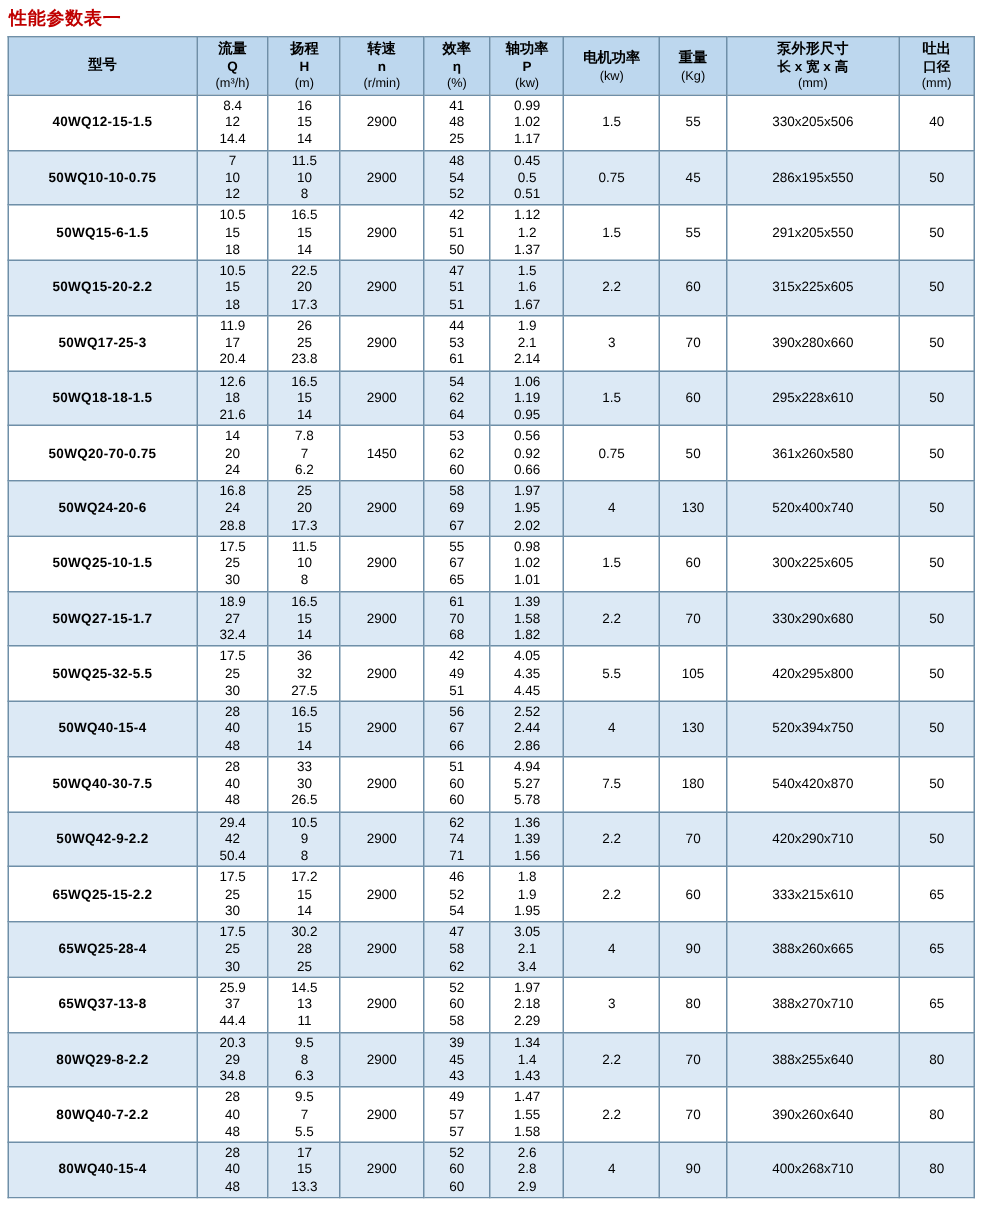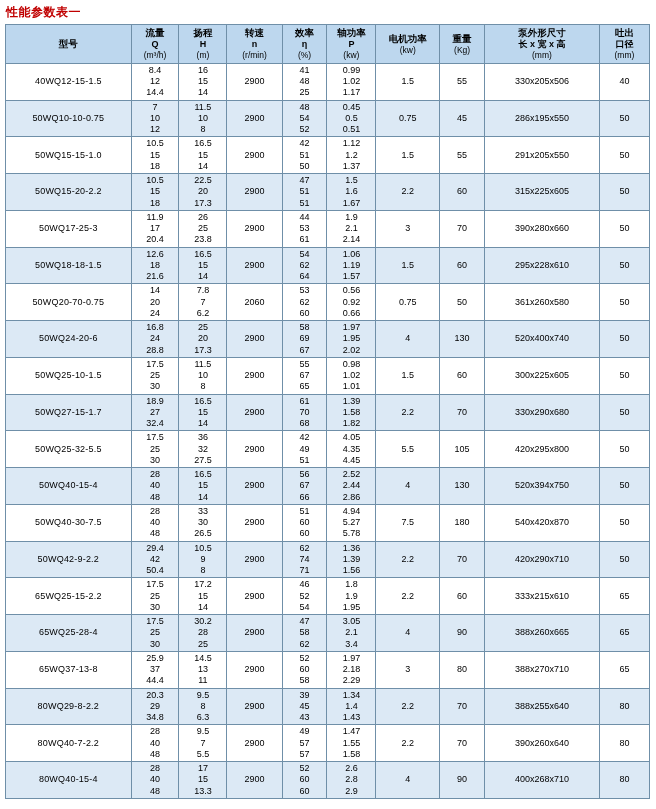--- a/index.html
+++ b/index.html
@@ -41,21 +41,21 @@
     background: #bdd7ee;
     font-weight: bold;
     font-size: 9.5px;
     padding: 2px 1px;
   }
   .hdr-main { display: block; }
   .hdr-sym  { display: block; font-size: 9px; font-weight: bold; }
   .hdr-unit { display: block; font-size: 8.5px; font-weight: normal; }
   .model-cell {
     font-size: 9.5px;
-    font-weight: normal;
+    font-weight: bold;
     letter-spacing: 0.2px;
   }
   .multi {
     white-space: pre-line;
     font-size: 9px;
     line-height: 1.3;
   }
   tr.even td { background: #ffffff; }
   tr.odd  td { background: #dce9f5; }
   .col-model { width: 118px; }
@@ -175,21 +175,21 @@
 52</td>
           <td class="multi">0.45
 0.5
 0.51</td>
           <td>0.75</td>
           <td>45</td>
           <td>286x195x550</td>
           <td>50</td>
         </tr>
         <tr class="even">
-          <td class="model-cell">50WQ15-15-1.0</td>
+          <td class="model-cell">50WQ15-6-1.5</td>
           <td class="multi">10.5
 15
 18</td>
           <td class="multi">16.5
 15
 14</td>
           <td>2900</td>
           <td class="multi">42
 51
 50</td>
@@ -248,35 +248,35 @@
 21.6</td>
           <td class="multi">16.5
 15
 14</td>
           <td>2900</td>
           <td class="multi">54
 62
 64</td>
           <td class="multi">1.06
 1.19
-1.57</td>
+0.95</td>
           <td>1.5</td>
           <td>60</td>
           <td>295x228x610</td>
           <td>50</td>
         </tr>
         <tr class="even">
           <td class="model-cell">50WQ20-70-0.75</td>
           <td class="multi">14
 20
 24</td>
           <td class="multi">7.8
 7
 6.2</td>
-          <td>2060</td>
+          <td>1450</td>
           <td class="multi">53
 62
 60</td>
           <td class="multi">0.56
 0.92
 0.66</td>
           <td>0.75</td>
           <td>50</td>
           <td>361x260x580</td>
           <td>50</td>

